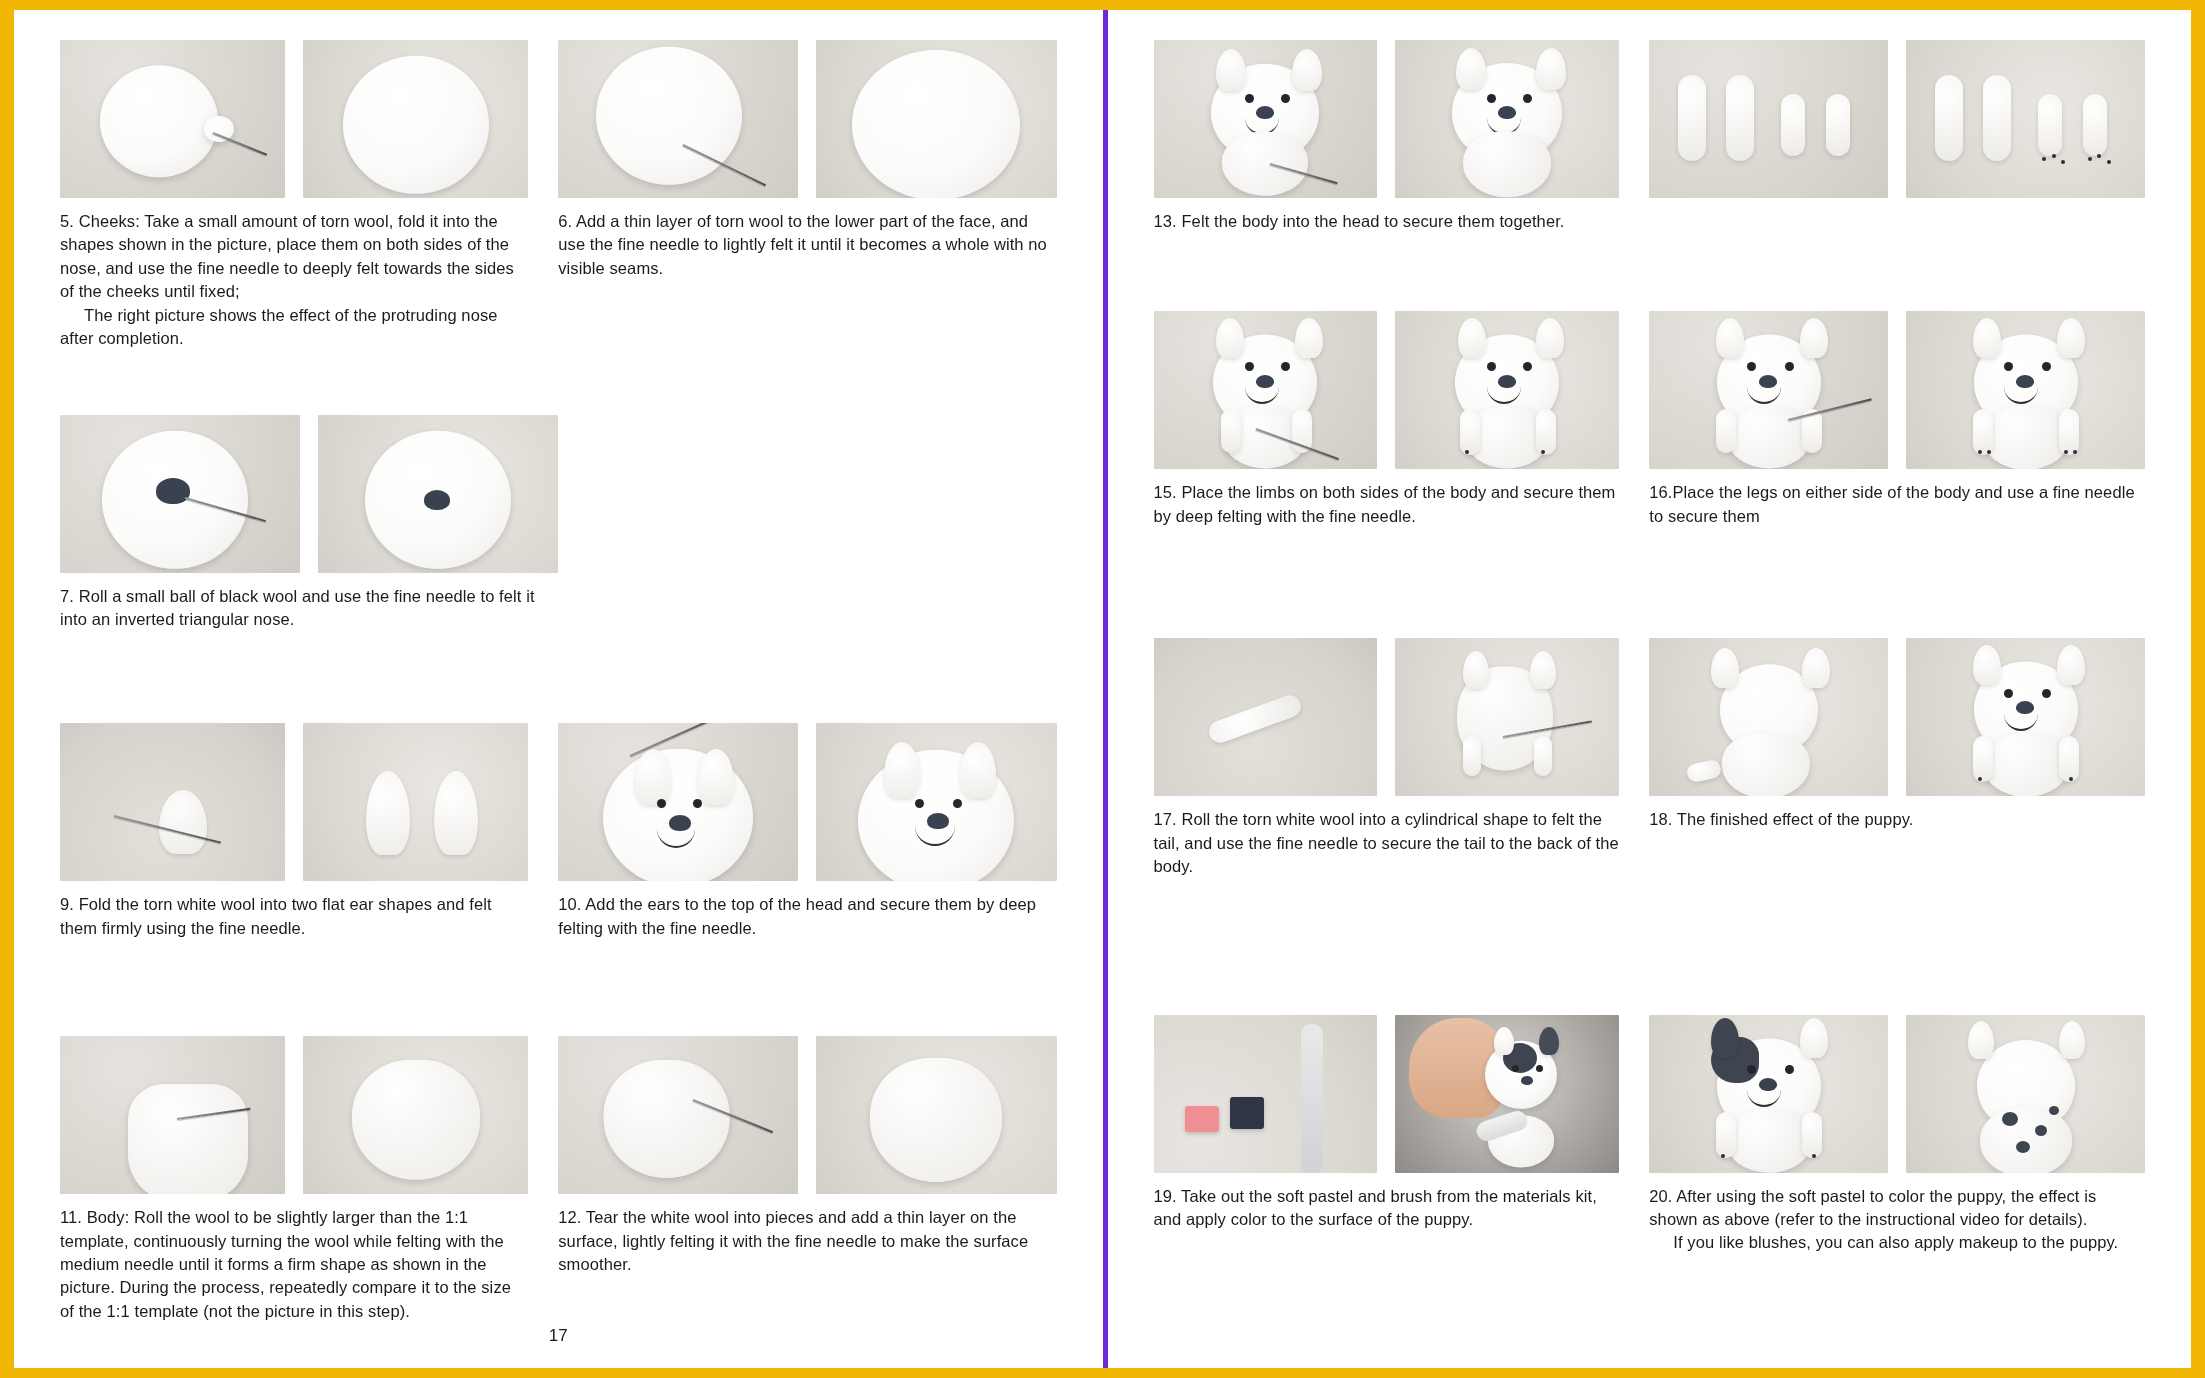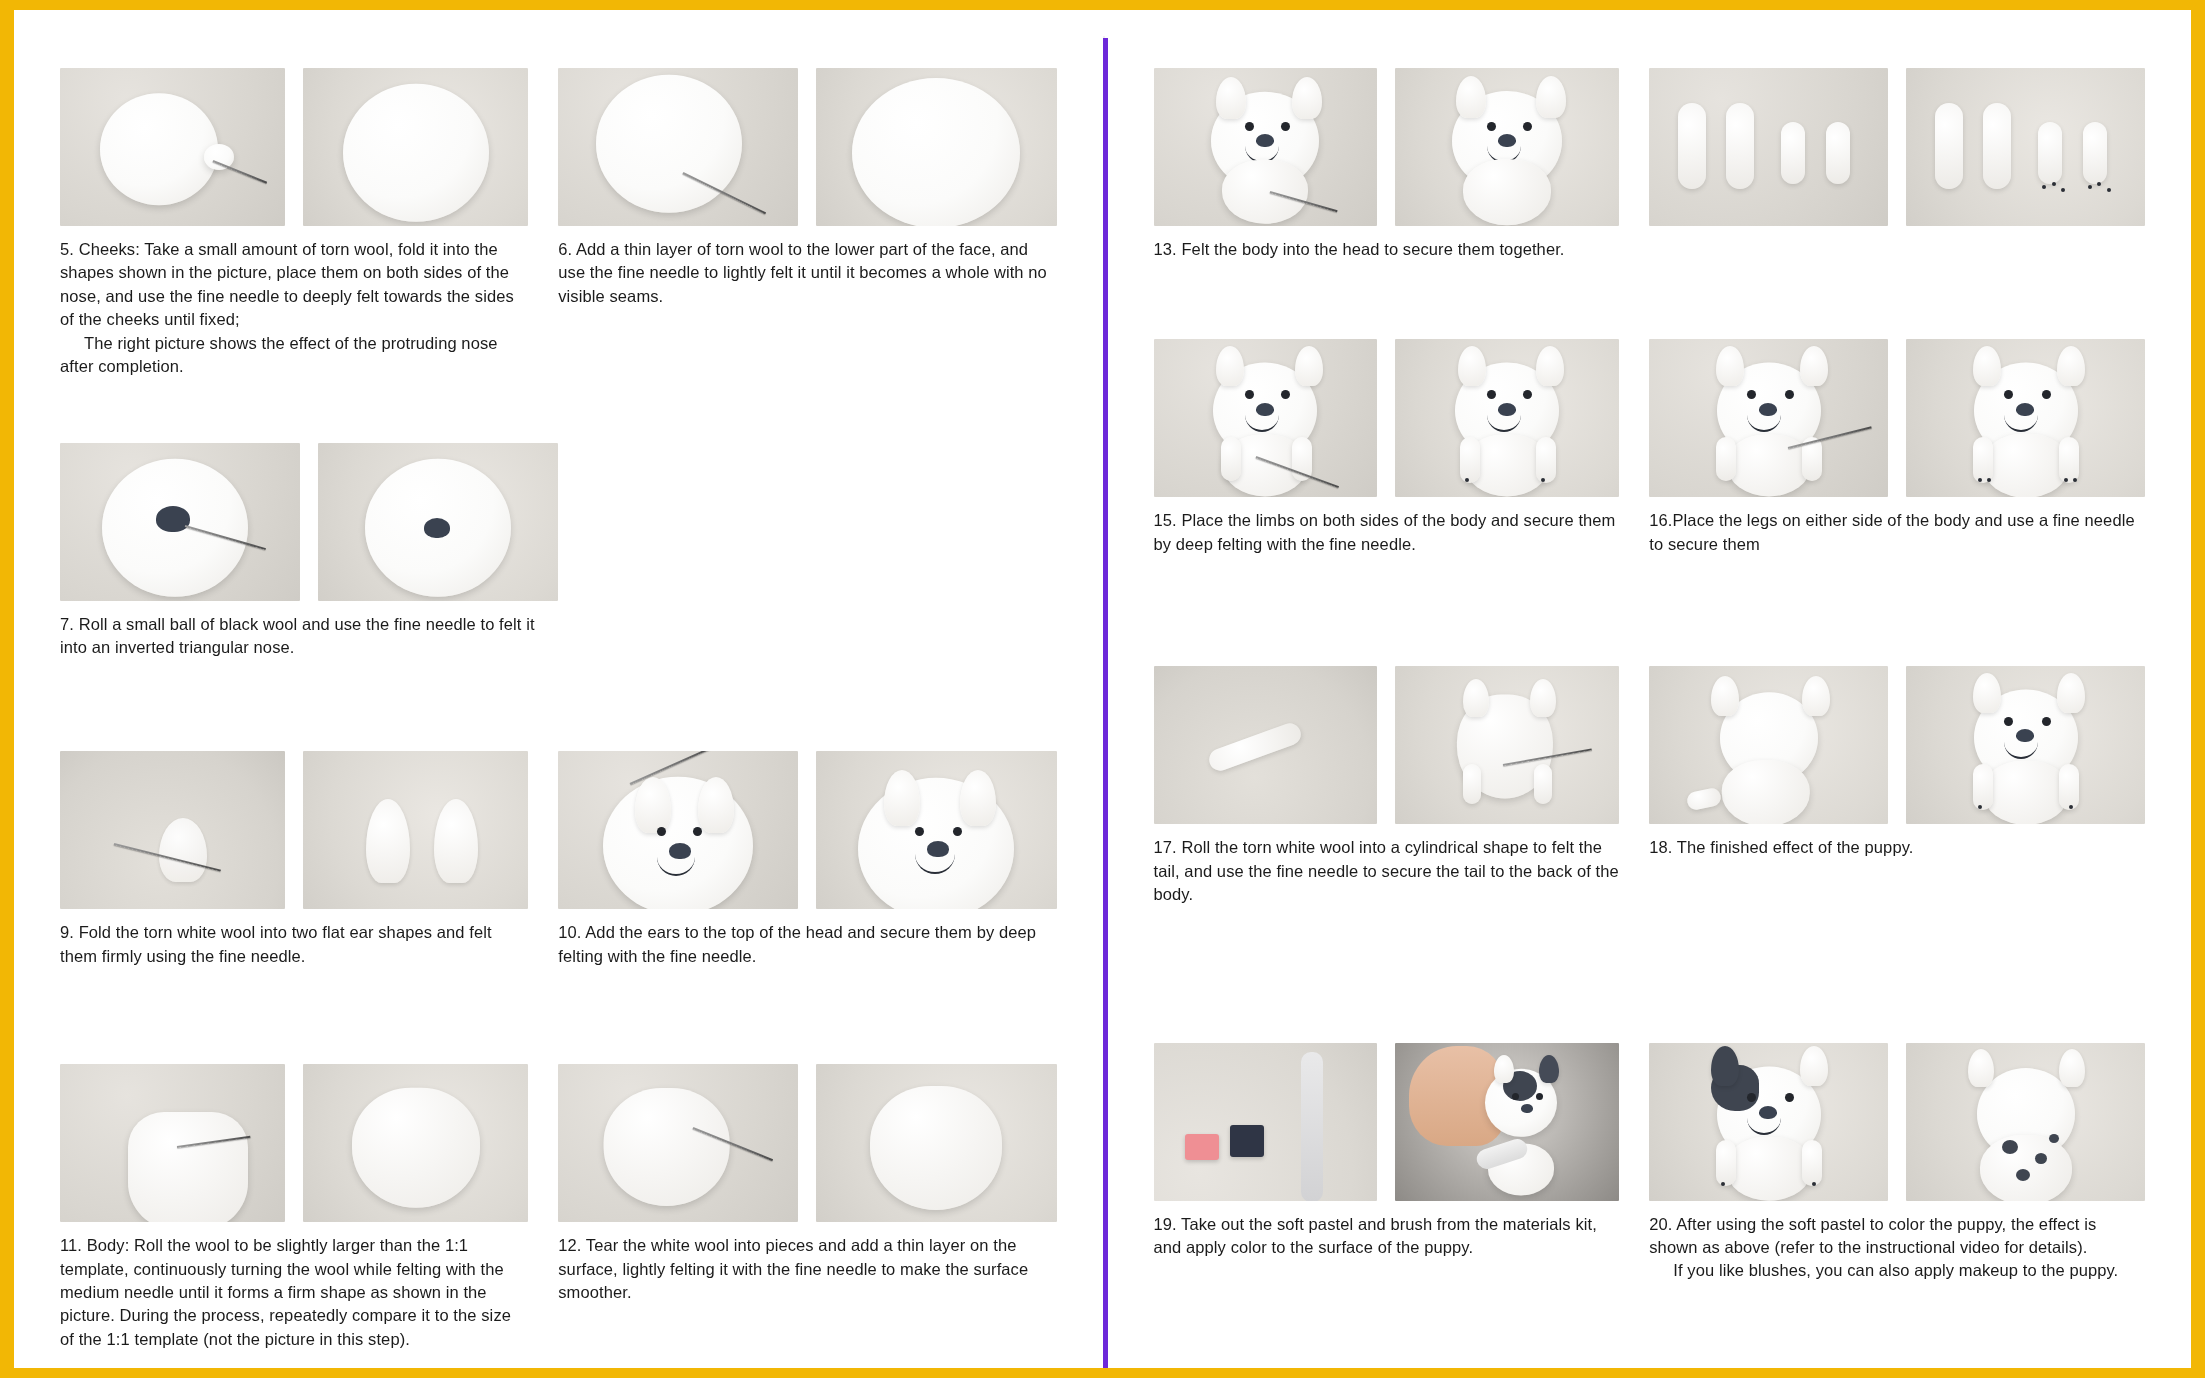--- a/index.html
+++ b/index.html
@@ -14,21 +14,20 @@
     left:14px;top:10px;
     width:2177px;height:1358px;
     background:#ffffff;
     display:flex;
   }
   .leaf{
     position:relative;
     width:50%;
     box-sizing:border-box;
     padding:30px 46px 0 46px;
-    margin-top:28px;
   }
   .leaf.right{border-left:5px solid #6d28d9;}
   .divider{
     position:absolute;left:50%;top:26px;bottom:26px;
     width:2px;background:#f2f2f2;
   }
   .row{display:flex;gap:0;margin-bottom:0;}
   .block{width:50%;box-sizing:border-box;padding-right:30px;}
   .block:last-child{padding-right:0;}
   .imgs{display:flex;gap:18px;}
@@ -508,14 +507,15 @@
         </div>
         <p class="cap">20. After using the soft pastel to color the puppy, the effect is shown as above (refer to the instructional video for details).</p>
         <p class="cap" style="margin-top:0">
             <span class="ind">If you like blushes, you can also apply makeup to the puppy.</span>
           </p>
       </div>
     </div>
   </div>
 
   <div class="pagenums">
+    <div class="pagenum">17</div>
   </div>
 </div>
 
 </body></html>

